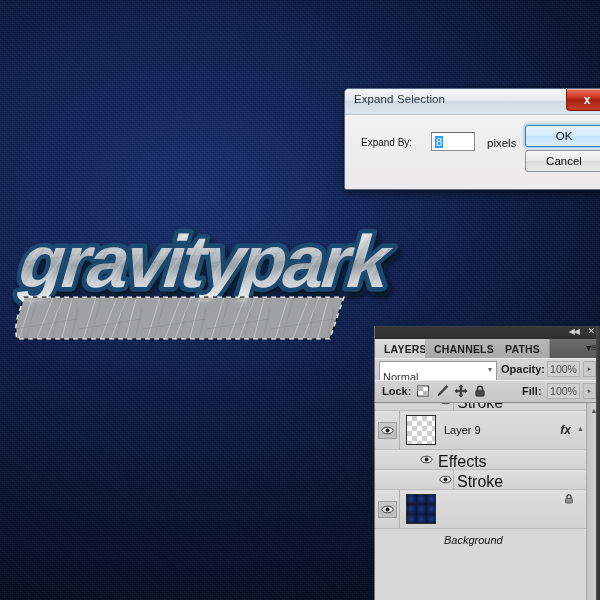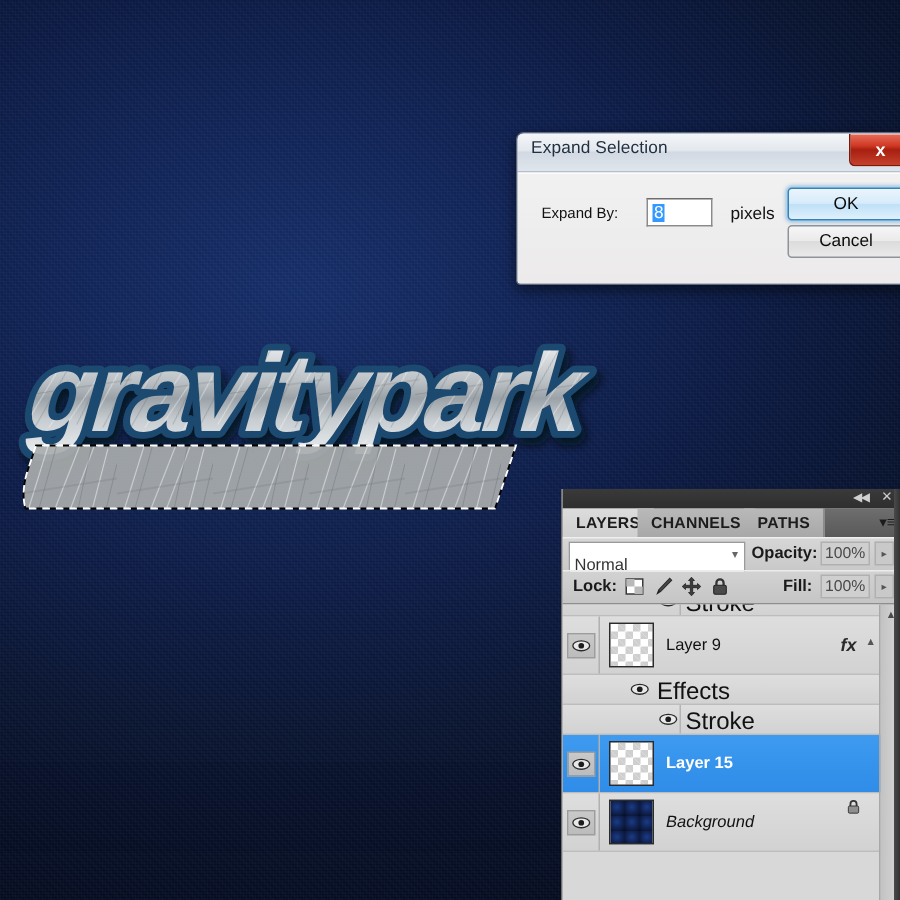--- a/index.html
+++ b/index.html
@@ -398,44 +398,32 @@
         <div class="sub-indent"></div>
         <div class="eye-small">
           <svg width="13" height="11" viewBox="0 0 13 11">
             <ellipse cx="6.5" cy="5.5" rx="5.6" ry="3.3" fill="#e8e8e8" stroke="#2b2b2b" stroke-width=".9"></ellipse>
             <circle cx="6.5" cy="5.5" r="1.9" fill="#1c1c1c"></circle>
           </svg>
         </div>
         <div class="eff-label">Stroke</div>
       </div>
 
-      <div class="row layer selected">
-        <div class="eyecell">
-          <div class="eyebox">
-            <svg width="13" height="11" viewBox="0 0 13 11">
-              <ellipse cx="6.5" cy="5.5" rx="5.6" ry="3.3" fill="#e8e8e8" stroke="#2b2b2b" stroke-width=".9"></ellipse>
-              <circle cx="6.5" cy="5.5" r="1.9" fill="#1c1c1c"></circle>
-            </svg>
-          </div>
-        </div>
-        <div class="thumb"></div>
-        <div class="row-label">Layer 15</div>
-      </div>
 
       <div class="row layer">
         <div class="eyecell">
           <div class="eyebox">
             <svg width="13" height="11" viewBox="0 0 13 11">
               <ellipse cx="6.5" cy="5.5" rx="5.6" ry="3.3" fill="#e8e8e8" stroke="#2b2b2b" stroke-width=".9"></ellipse>
               <circle cx="6.5" cy="5.5" r="1.9" fill="#1c1c1c"></circle>
             </svg>
           </div>
         </div>
         <div class="thumb bg-thumb"></div>
-        <div class="row-label" style="font-style:italic;">Background</div>
+        <div class="row-label" style="font-style:italic;margin-top:31px;">Background</div>
         <div class="lock-badge">
           <svg width="12" height="12" viewBox="0 0 14 14">
             <path d="M4.6 6.2 V4.6 a2.4 2.4 0 0 1 4.8 0 V6.2" fill="none" stroke="#333" stroke-width="1.4"></path>
             <rect x="3" y="6.2" width="8" height="5.6" rx="1" fill="#8f8f8f" stroke="#2d2d2d" stroke-width=".7"></rect>
           </svg>
         </div>
       </div>
 
     </div>
 

